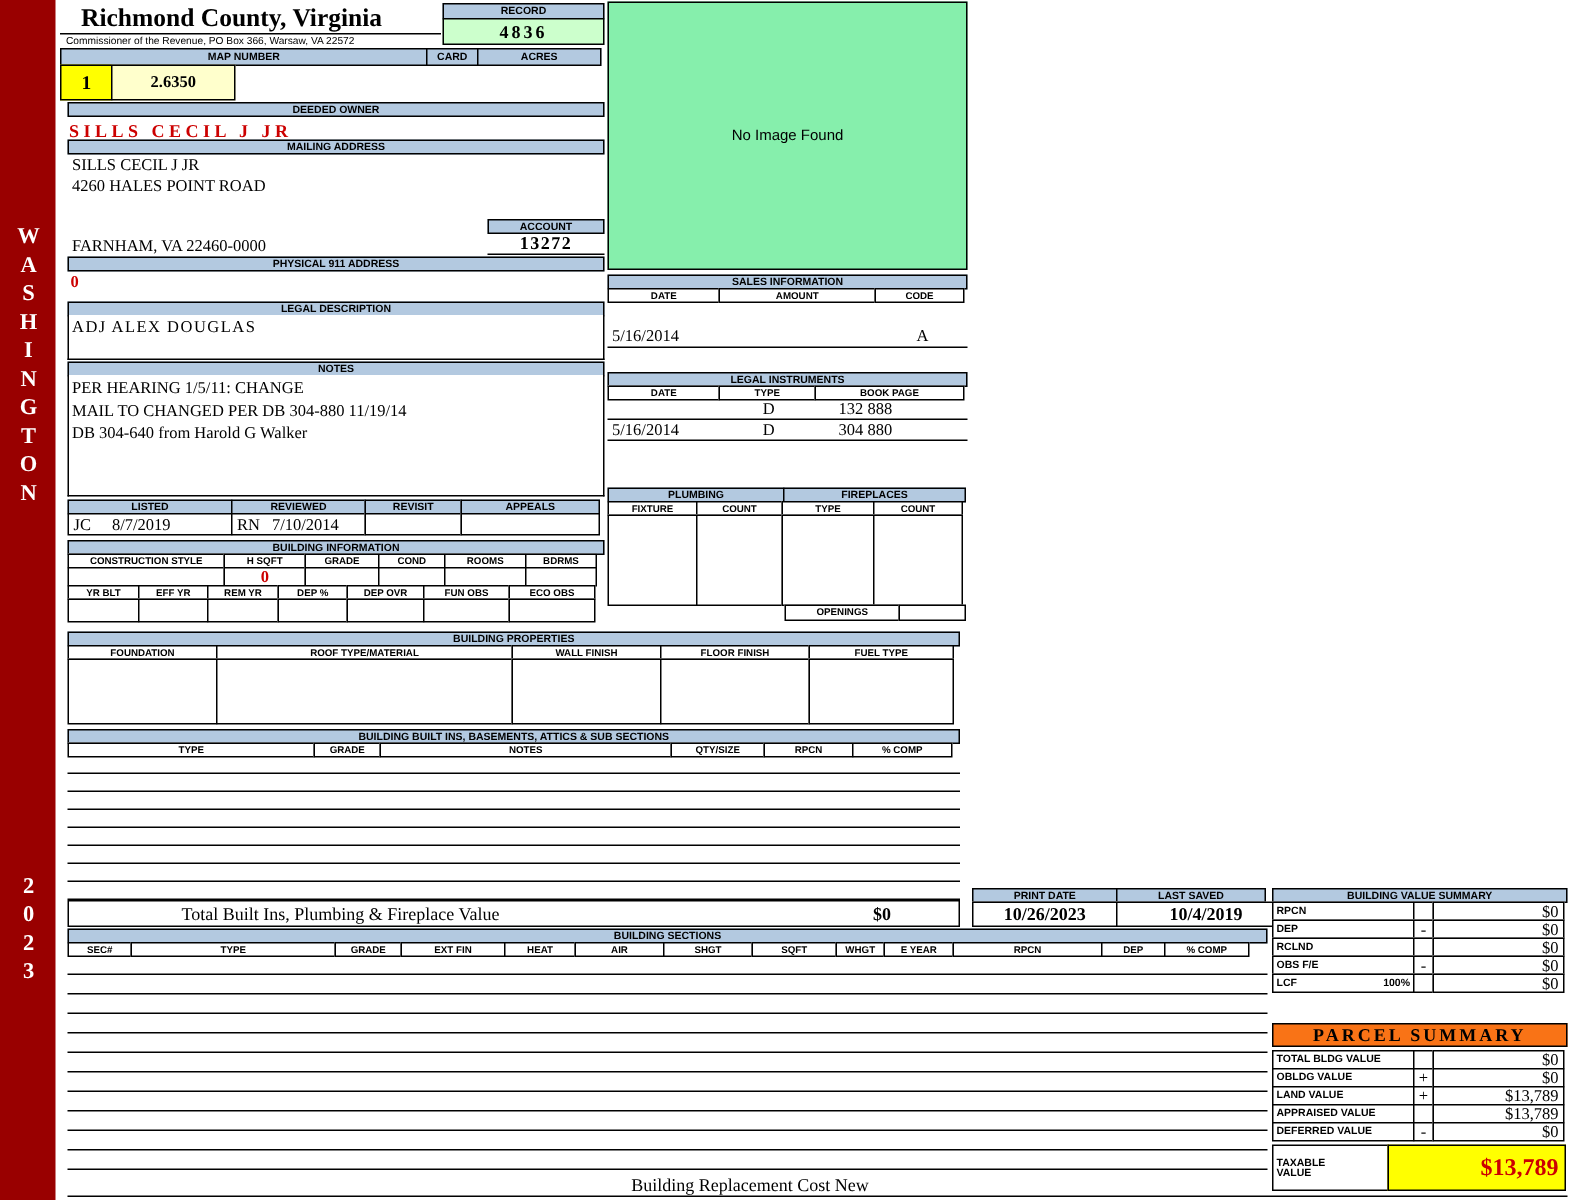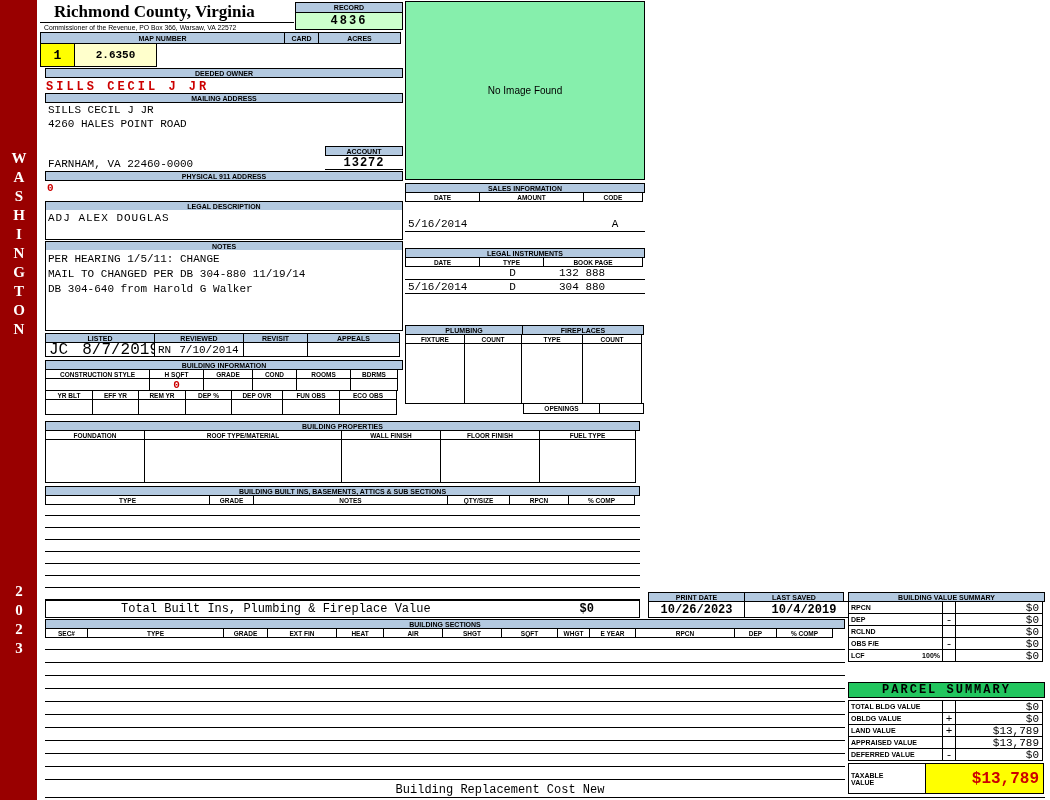--- a/index.html
+++ b/index.html
@@ -4,21 +4,21 @@
 <style>
   *{margin:0;padding:0;box-sizing:border-box}
   body{background:#fff}
   #page{position:relative;width:1050px;height:800px;background:#fff;font-family:"Liberation Sans",sans-serif;color:#000;overflow:hidden}
   .abs{position:absolute}
   .hdr{background:#b3c9e0;border:1px solid #000;font-size:7px;font-weight:bold;white-space:nowrap;overflow:hidden;display:flex;align-items:center;justify-content:center}
   .row{position:absolute;display:flex}
   .row>div+div{margin-left:-1px}
   .th{background:#fff;border:1px solid #000;font-size:6.5px;font-weight:bold;white-space:nowrap;overflow:hidden;display:flex;align-items:center;justify-content:center}
   .cell{background:#fff;border:1px solid #000;overflow:hidden;display:flex;align-items:center}
-  .mono{font-family:Liberation Mono, monospace}
+  .mono{font-family:Liberation Serif, serif}
   .red{color:#cc0000}
   .b{font-weight:bold}
   .vtext{position:absolute;left:50%;transform:translateX(-50%);writing-mode:vertical-rl;text-orientation:upright;color:#fff;font-family:"Liberation Serif",serif;font-weight:bold;font-size:15px;letter-spacing:3px;white-space:nowrap}
   .linesbox>div{border-bottom:1px solid #000}
   .vcell{font-size:11px;display:flex;align-items:center;white-space:nowrap;overflow:hidden}
 </style>
 </head>
 <body>
 
 <div id="page">
@@ -72,21 +72,21 @@
     <div class="mono" style="font-size:11px;line-height:15px;white-space:nowrap">DB 304-640 from Harold G Walker</div>
   </div>
 
   <div class="row" style="left:45px;top:333px;height:10px">
     <div class="hdr" style="width:110px">LISTED</div>
     <div class="hdr" style="width:90px">REVIEWED</div>
     <div class="hdr" style="width:65px">REVISIT</div>
     <div class="hdr" style="width:93px">APPEALS</div>
   </div>
   <div class="row" style="left:45px;top:342px;height:15px">
-    <div class="cell mono" style="width:110px;font-size:16px;padding-left:3px">
+    <div class="cell mono" style="width:110px;font-size:11px;padding-left:3px">
       <span>JC</span>
       <span style="margin-left:14px">8/7/2019</span>
     </div>
     <div class="cell mono" style="width:90px;font-size:11px;padding-left:3px">
       <span>RN</span>
       <span style="margin-left:8px">7/10/2014</span>
     </div>
     <div class="cell" style="width:65px"></div>
     <div class="cell" style="width:93px"></div>
   </div>
@@ -298,21 +298,21 @@
   </div>
   <div class="row" style="left:848px;top:649px;height:13px">
     <div class="cell" style="width:95px;font-size:7px;font-weight:bold;padding:0 2px">
         <span>LCF</span>
         <span style="margin-left:auto">100%</span>
       </div>
     <div class="cell mono" style="width:14px;font-size:11px;justify-content:center"></div>
     <div class="cell mono" style="width:88px;font-size:11px;justify-content:flex-end;padding-right:3px">$0</div>
   </div>
 
-  <div class="abs mono b" style="left:848px;top:682px;width:197px;height:16px;background:#22c55e;border:1px solid #000;display:flex;align-items:center;justify-content:center;font-size:12px;letter-spacing:2px">PARCEL SUMMARY</div>
+  <div class="abs mono b" style="left:848px;top:682px;width:197px;height:16px;background:#f97316;border:1px solid #000;display:flex;align-items:center;justify-content:center;font-size:12px;letter-spacing:2px">PARCEL SUMMARY</div>
   <div class="row" style="left:848px;top:700px;height:13px">
     <div class="cell" style="width:95px;font-size:7px;font-weight:bold;padding-left:2px;white-space:nowrap">TOTAL BLDG VALUE</div>
     <div class="cell mono" style="width:14px;font-size:11px;justify-content:center"></div>
     <div class="cell mono" style="width:88px;font-size:11px;justify-content:flex-end;padding-right:3px">$0</div>
   </div>
   <div class="row" style="left:848px;top:712px;height:13px">
     <div class="cell" style="width:95px;font-size:7px;font-weight:bold;padding-left:2px;white-space:nowrap">OBLDG VALUE</div>
     <div class="cell mono" style="width:14px;font-size:11px;justify-content:center">+</div>
     <div class="cell mono" style="width:88px;font-size:11px;justify-content:flex-end;padding-right:3px">$0</div>
   </div>

